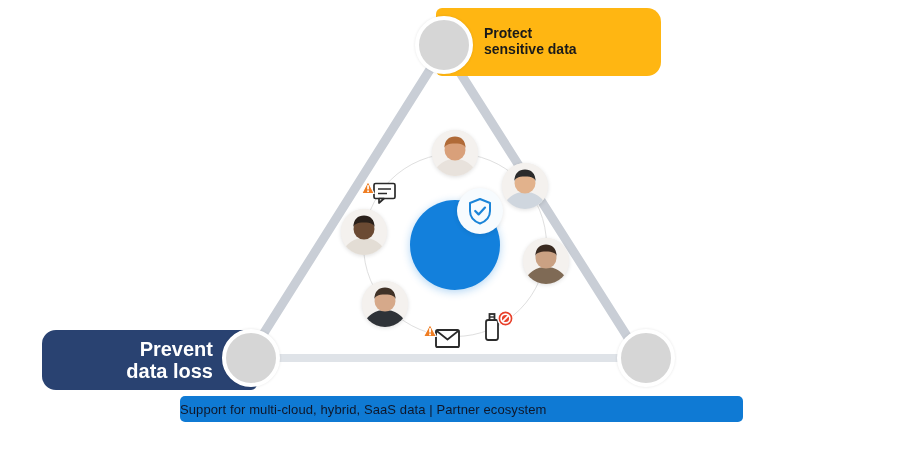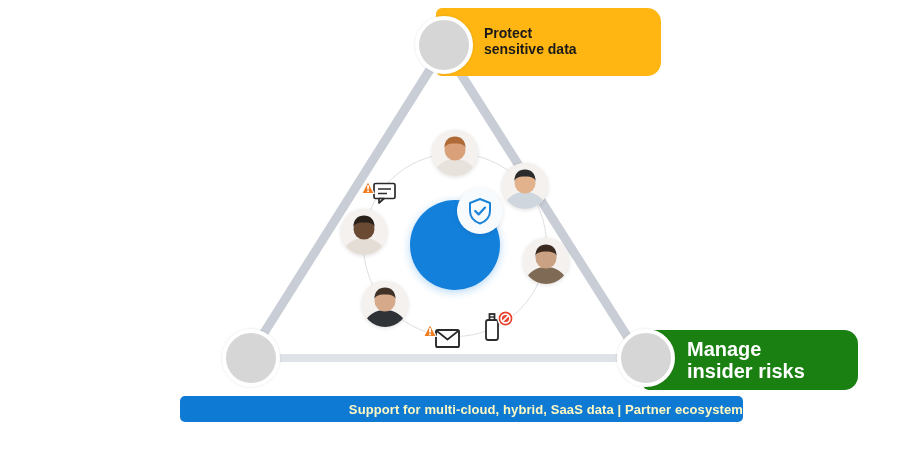--- a/index.html
+++ b/index.html
@@ -86,24 +86,24 @@
 
   
   #footer-bar {
     position: absolute;
     left: 180px; top: 396px;
     width: 563px; height: 26px;
     background: #0f7ad4;
     border-radius: 5px;
     display: flex;
     align-items: center;
-    justify-content: flex-end;
-    color: #fef9c3;
+    justify-content: flex-start;
+    color: #0f172a;
     font-size: 13px;
-    font-weight: bold;
+    font-weight: normal;
     letter-spacing: 0.1px;
   }
 
   
   #hub {
     position: absolute;
     left: 350px; top: 140px;
     width: 210px; height: 210px;
   }
   #hub-ring {
@@ -169,25 +169,25 @@
     <line x1="436" y1="60" x2="257" y2="344" stroke="#c9ced6" stroke-width="9" stroke-linecap="round"></line>
     <line x1="452" y1="60" x2="632" y2="344" stroke="#c9ced6" stroke-width="9" stroke-linecap="round"></line>
     <line x1="262" y1="358" x2="628" y2="358" stroke="#dfe3e8" stroke-width="8" stroke-linecap="round"></line>
   </svg>
 
   <div class="banner" id="banner-protect">
     <div class="banner-text">Protect
 sensitive data</div>
   </div>
 
-
-  <div class="banner" id="banner-manage">
-    <div class="banner-text">Manage
-insider risks</div>
-  </div>
+  <div class="banner" id="banner-prevent">
+    <div class="banner-text">Prevent
+data loss</div>
+  </div>
+
 
   <div class="node" id="node-top"></div>
   <div class="node" id="node-left"></div>
   <div class="node" id="node-right"></div>
 
   <div id="hub">
     <div id="hub-ring"></div>
     <div id="hub-core"></div>
 
     <div id="hub-shield">

